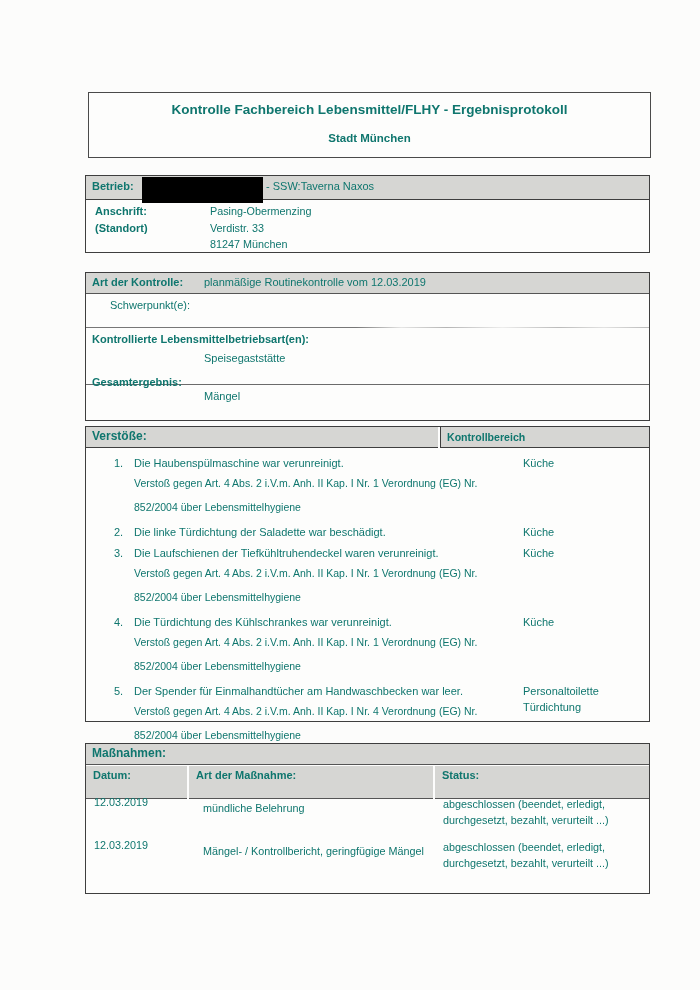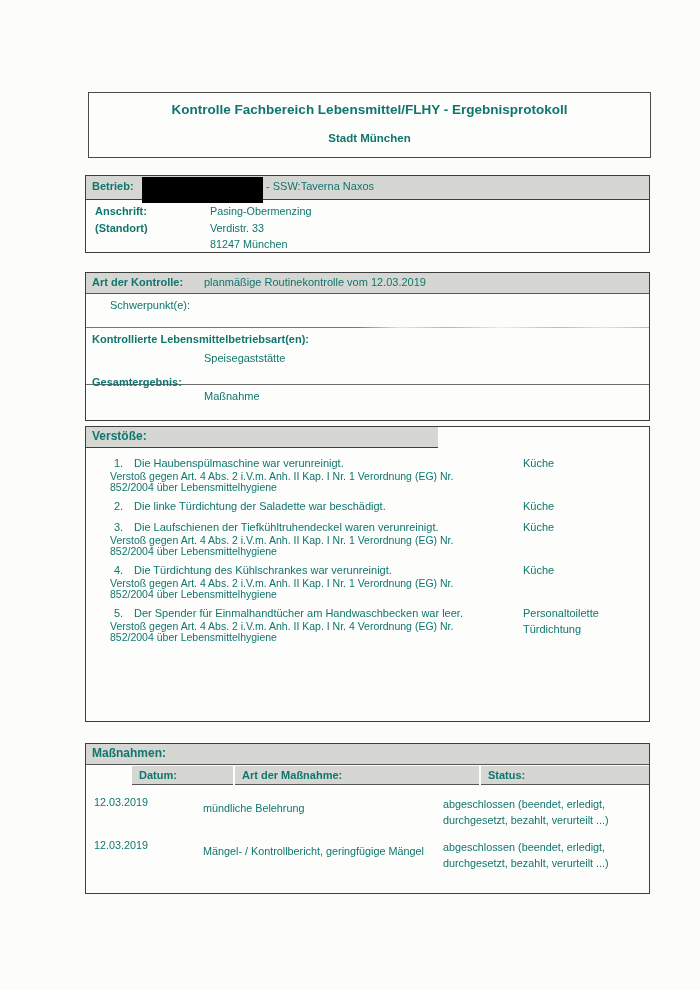--- a/index.html
+++ b/index.html
@@ -46,29 +46,29 @@
   .vhead{display:flex;height:21px;}
   .vhead .c1{width:352px;background:#d6d6d3;border-bottom:1.4px solid #3e3e3e;box-sizing:border-box;position:relative;}
   .vhead .gap{width:2px;background:#fdfdfc;}
   .vhead .c2{flex:1;background:#d6d6d3;border-bottom:1.4px solid #3e3e3e;border-left:1.4px solid #3e3e3e;box-sizing:border-box;position:relative;}
   .vhead .c1 span{position:absolute;left:6px;top:2px;font-size:12px;font-weight:bold;}
   .vhead .c2 span{position:absolute;left:6px;top:4px;font-size:10.6px;font-weight:bold;}
   .vbody{position:relative;padding-top:7px;}
   .vitem{position:relative;margin-bottom:5px;}
   .vnum{position:absolute;left:28px;top:0;width:18px;font-size:11px;line-height:16px;}
   .vmain{margin-left:48px;width:352px;font-size:11px;line-height:16px;}
-  .vlegal{margin-left:24px;width:352px;font-size:10.5px;line-height:11px;}
+  .vlegal{margin-left:48px;width:352px;font-size:10.5px;line-height:24px;}
   .vbereich{position:absolute;left:437px;top:0;width:118px;font-size:11px;line-height:16px;}
 
   
   .massbox{left:85px;top:743px;width:565px;height:151px;}
   .mbar1{position:relative;height:21px;background:#d6d6d3;border-bottom:1px solid #555;box-sizing:border-box;}
   .mbar1 span{position:absolute;left:6px;top:2px;font-size:12px;font-weight:bold;}
   .mgap{height:1px;background:#fdfdfc;}
-  .mbar2{display:flex;height:19px;margin-left:46px;}
+  .mbar2{display:flex;height:33px;}
   .mbar2 .cell{background:#d6d6d3;border-bottom:1.2px solid #555;box-sizing:border-box;position:relative;}
   .mbar2 .cgap{width:2px;background:#fdfdfc;}
   .mbar2 .m1{width:101px;}
   .mbar2 .m2{width:244px;}
   .mbar2 .m3{flex:1;}
   .mbar2 .cell span{position:absolute;left:7px;top:3px;font-size:11px;font-weight:bold;}
   .mrow{position:absolute;left:0;width:100%;}
   .mrow .md{position:absolute;left:8px;top:0;font-size:10.8px;}
   .mrow .ma{position:absolute;left:117px;top:4px;width:222px;font-size:10.8px;line-height:16px;}
   .mrow .ms{position:absolute;left:357px;top:0;width:200px;font-size:10.8px;line-height:16px;}
@@ -100,29 +100,32 @@
     <div class="kontrolle-bar graybar">
       <span class="lbl">Art der Kontrolle:</span>
       <span class="val">planmäßige Routinekontrolle vom 12.03.2019</span>
     </div>
     <span class="schwerpunkt">Schwerpunkt(e):</span>
     <div class="fadeline"></div>
     <span class="betriebsart-lbl">Kontrollierte Lebensmittelbetriebsart(en):</span>
     <span class="betriebsart-val">Speisegaststätte</span>
     <div class="solidline"></div>
     <span class="gesamt-lbl">Gesamtergebnis:</span>
-    <span class="gesamt-val">Maßnahme</span>
+    <span class="gesamt-val">Mängel</span>
   </div>
 
   <div class="box verstbox">
     <div class="vhead">
       <div class="c1">
           <span>Verstöße:</span>
         </div>
       <div class="gap"></div>
+      <div class="c2">
+          <span>Kontrollbereich</span>
+        </div>
     </div>
     <div class="vbody">
 
       <div class="vitem">
         <span class="vnum">1.</span>
         <div class="vmain">Die Haubenspülmaschine war verunreinigt.</div>
         <div class="vlegal">Verstoß gegen Art. 4 Abs. 2 i.V.m. Anh. II Kap. I Nr. 1 Verordnung (EG) Nr. 852/2004 über Lebensmittelhygiene</div>
         <div class="vbereich">Küche</div>
       </div>
 

